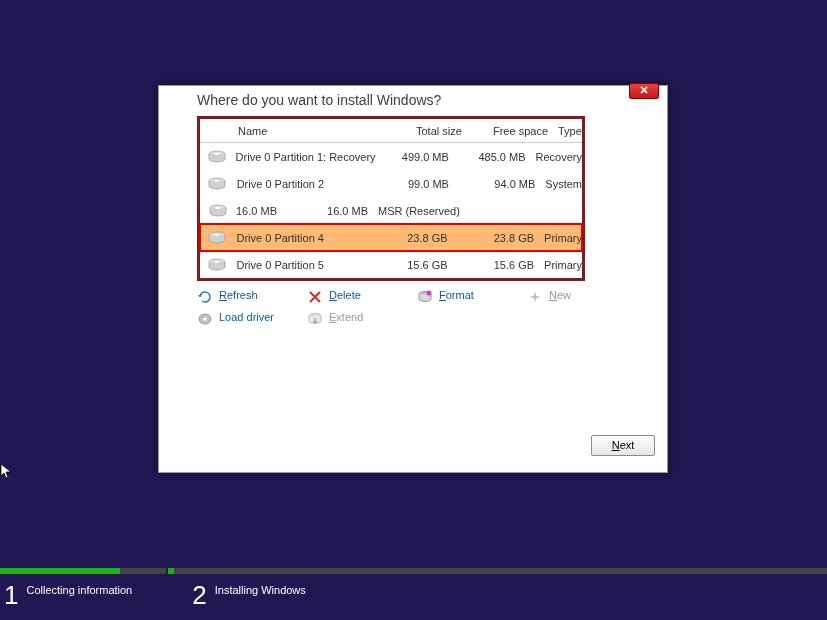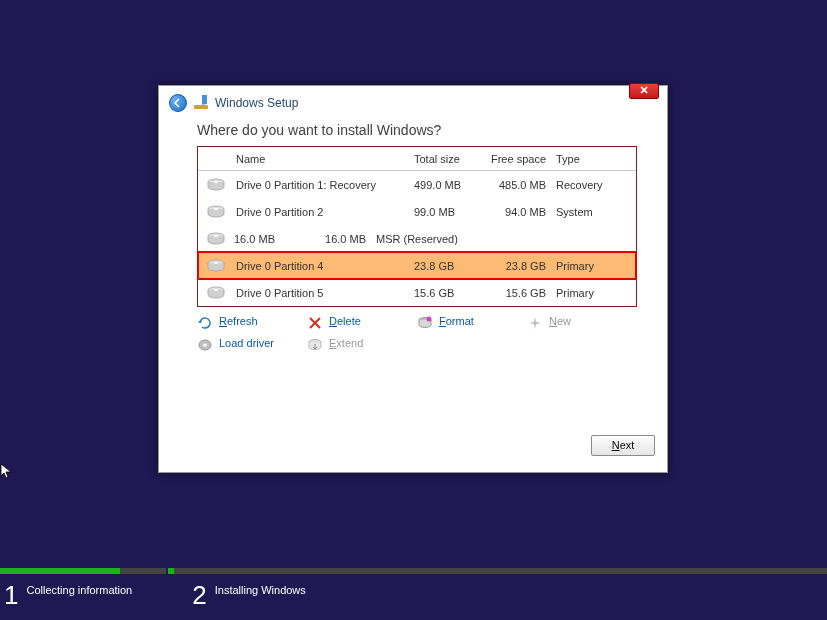--- a/index.html
+++ b/index.html
@@ -69,22 +69,22 @@
     .content {
       padding: 6px 38px 12px 38px;
     }
     .heading {
       color: #404040;
       font-size: 14px;
       font-weight: 400;
       margin-bottom: 8px;
     }
     .table-wrap {
-      border: 1px solid #7f1d1d;
-      width: 440px;
+      border: 3px solid #7f1d1d;
+      width: 388px;
     }
     .table-header {
       display: flex;
       align-items: center;
       height: 24px;
       background: #fff;
       border-bottom: 1px solid #ccc;
       font-size: 11px;
       color: #333;
     }
@@ -190,34 +190,20 @@
       height: 18px;
       pointer-events: none;
     }
   </style>
 </head>
 <body>
 
 <div class="dialog">
   <div class="close-btn">✕</div>
 
-  <div class="titlebar">
-    <div class="back-icon">
-      <svg viewBox="0 0 10 10">
-          <path d="M6 1 L2 5 L6 9" stroke="#fff" stroke-width="1.6" fill="none"></path>
-        </svg>
-    </div>
-    <div class="win-icon">
-      <svg viewBox="0 0 16 16">
-        <rect x="9" y="1" width="5" height="10" fill="#4a90d9" transform="skewY(-8)"></rect>
-        <rect x="1" y="10" width="14" height="4" fill="#d0a030" rx="1"></rect>
-      </svg>
-    </div>
-    <span class="title-text">Windows Setup</span>
-  </div>
 
   <div class="content">
     <div class="heading">Where do you want to install Windows?</div>
 
     <div class="table-wrap">
       <div class="table-header">
         <div class="col-icon"></div>
         <div class="col-name">Name</div>
         <div class="col-total">Total size</div>
         <div class="col-free">Free space</div>

